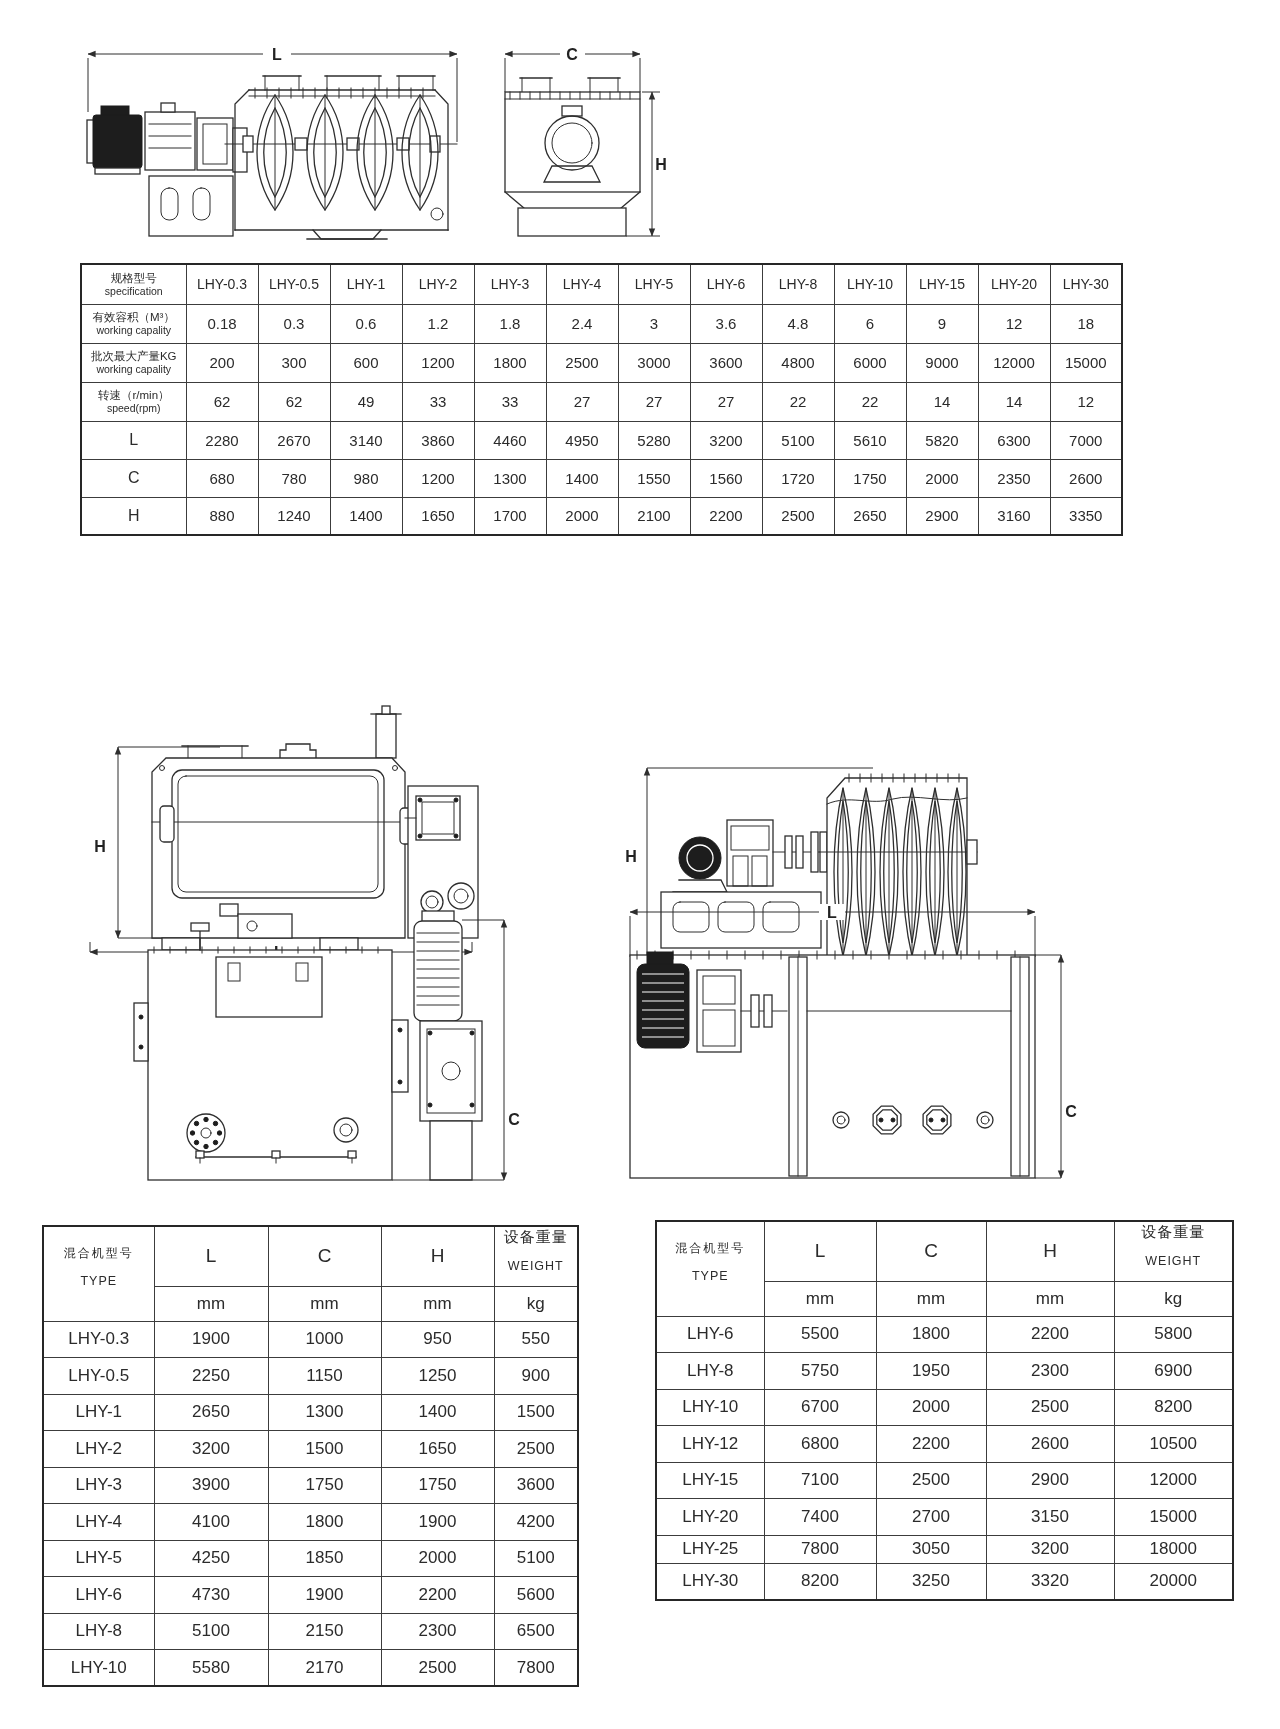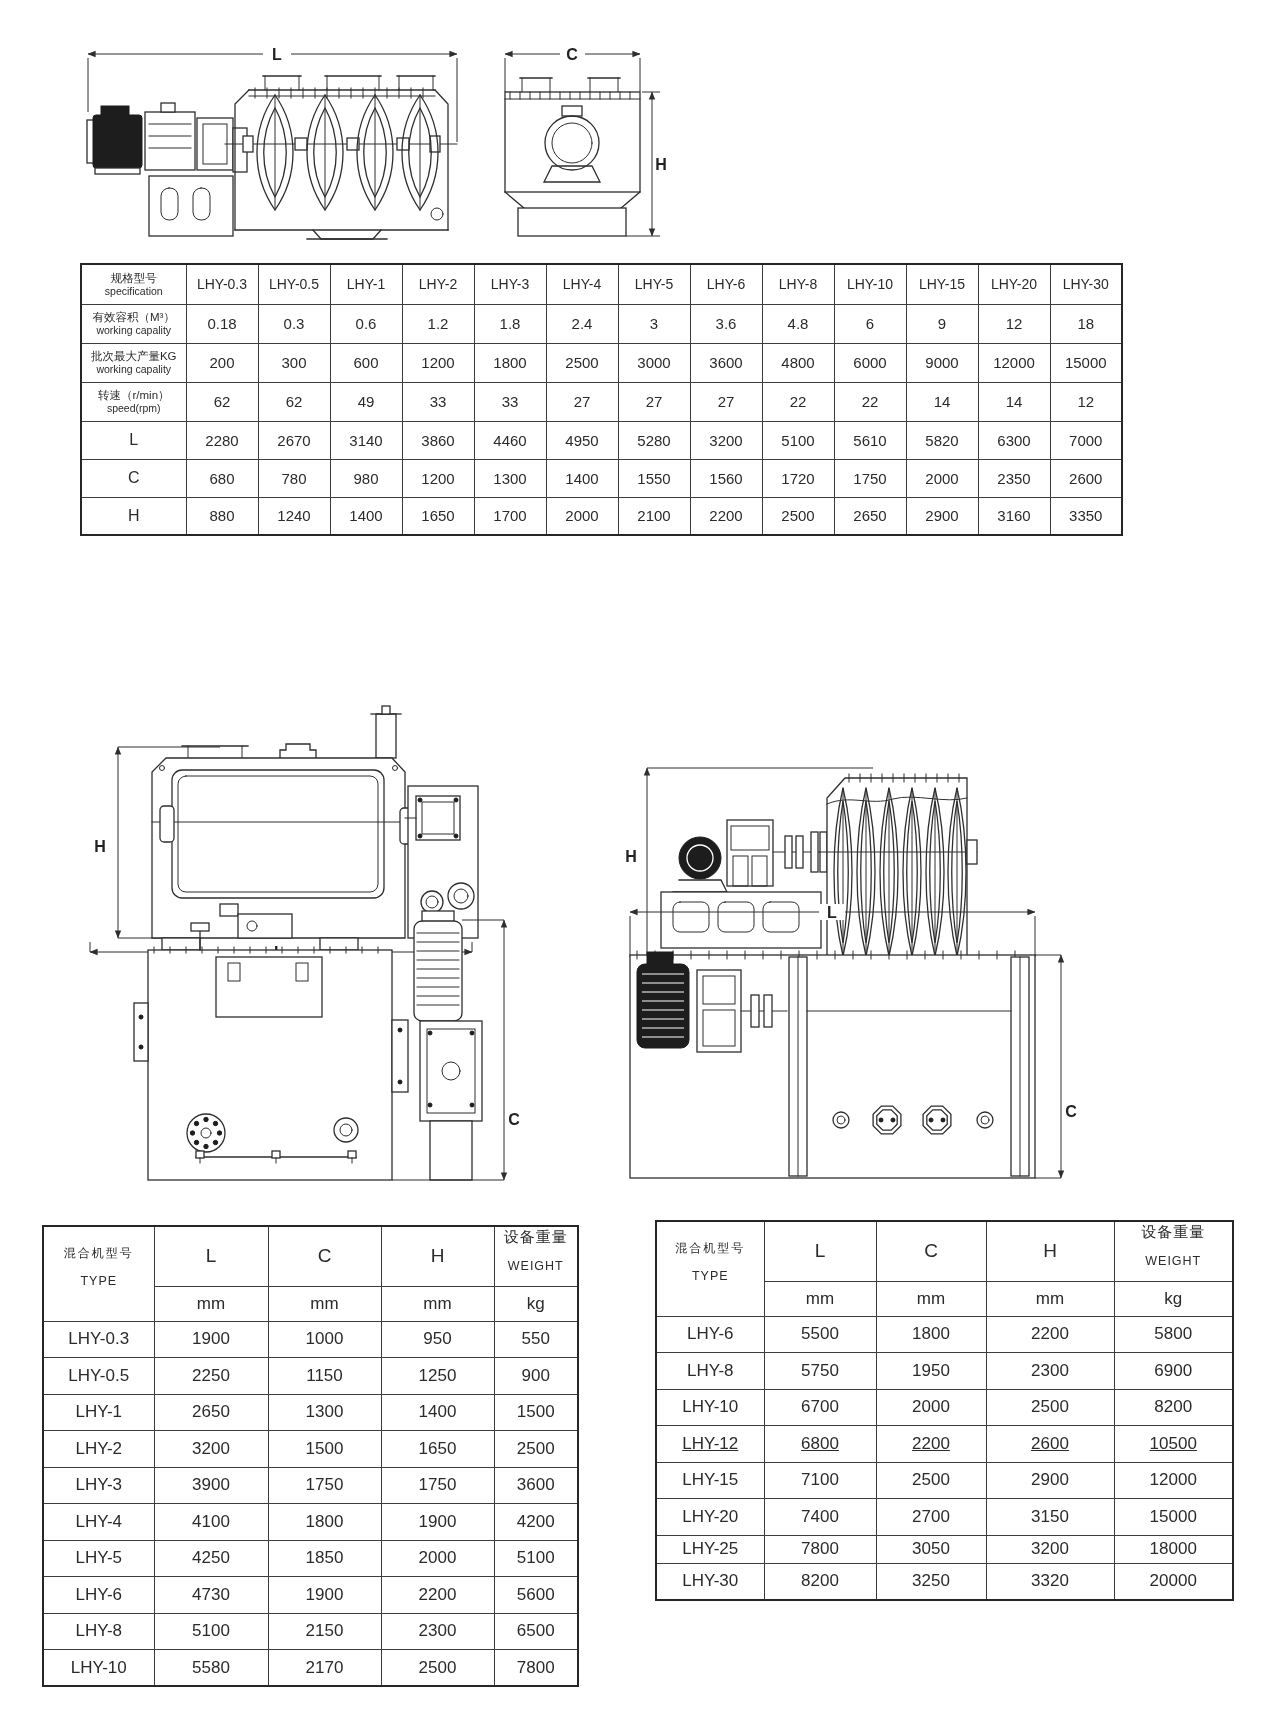--- a/index.html
+++ b/index.html
@@ -757,21 +757,21 @@
           <td>2300</td>
           <td>6900</td>
         </tr>
         <tr style="height: 36.5px;">
           <td class="typecell">LHY-10</td>
           <td>6700</td>
           <td>2000</td>
           <td>2500</td>
           <td>8200</td>
         </tr>
-        <tr style="height: 36.5px; text-decoration: underline;">
+        <tr style="height: 36.5px;">
           <td class="typecell">LHY-12</td>
           <td>6800</td>
           <td>2200</td>
           <td>2600</td>
           <td>10500</td>
         </tr>
         <tr style="height: 36.5px;">
           <td class="typecell">LHY-15</td>
           <td>7100</td>
           <td>2500</td>

